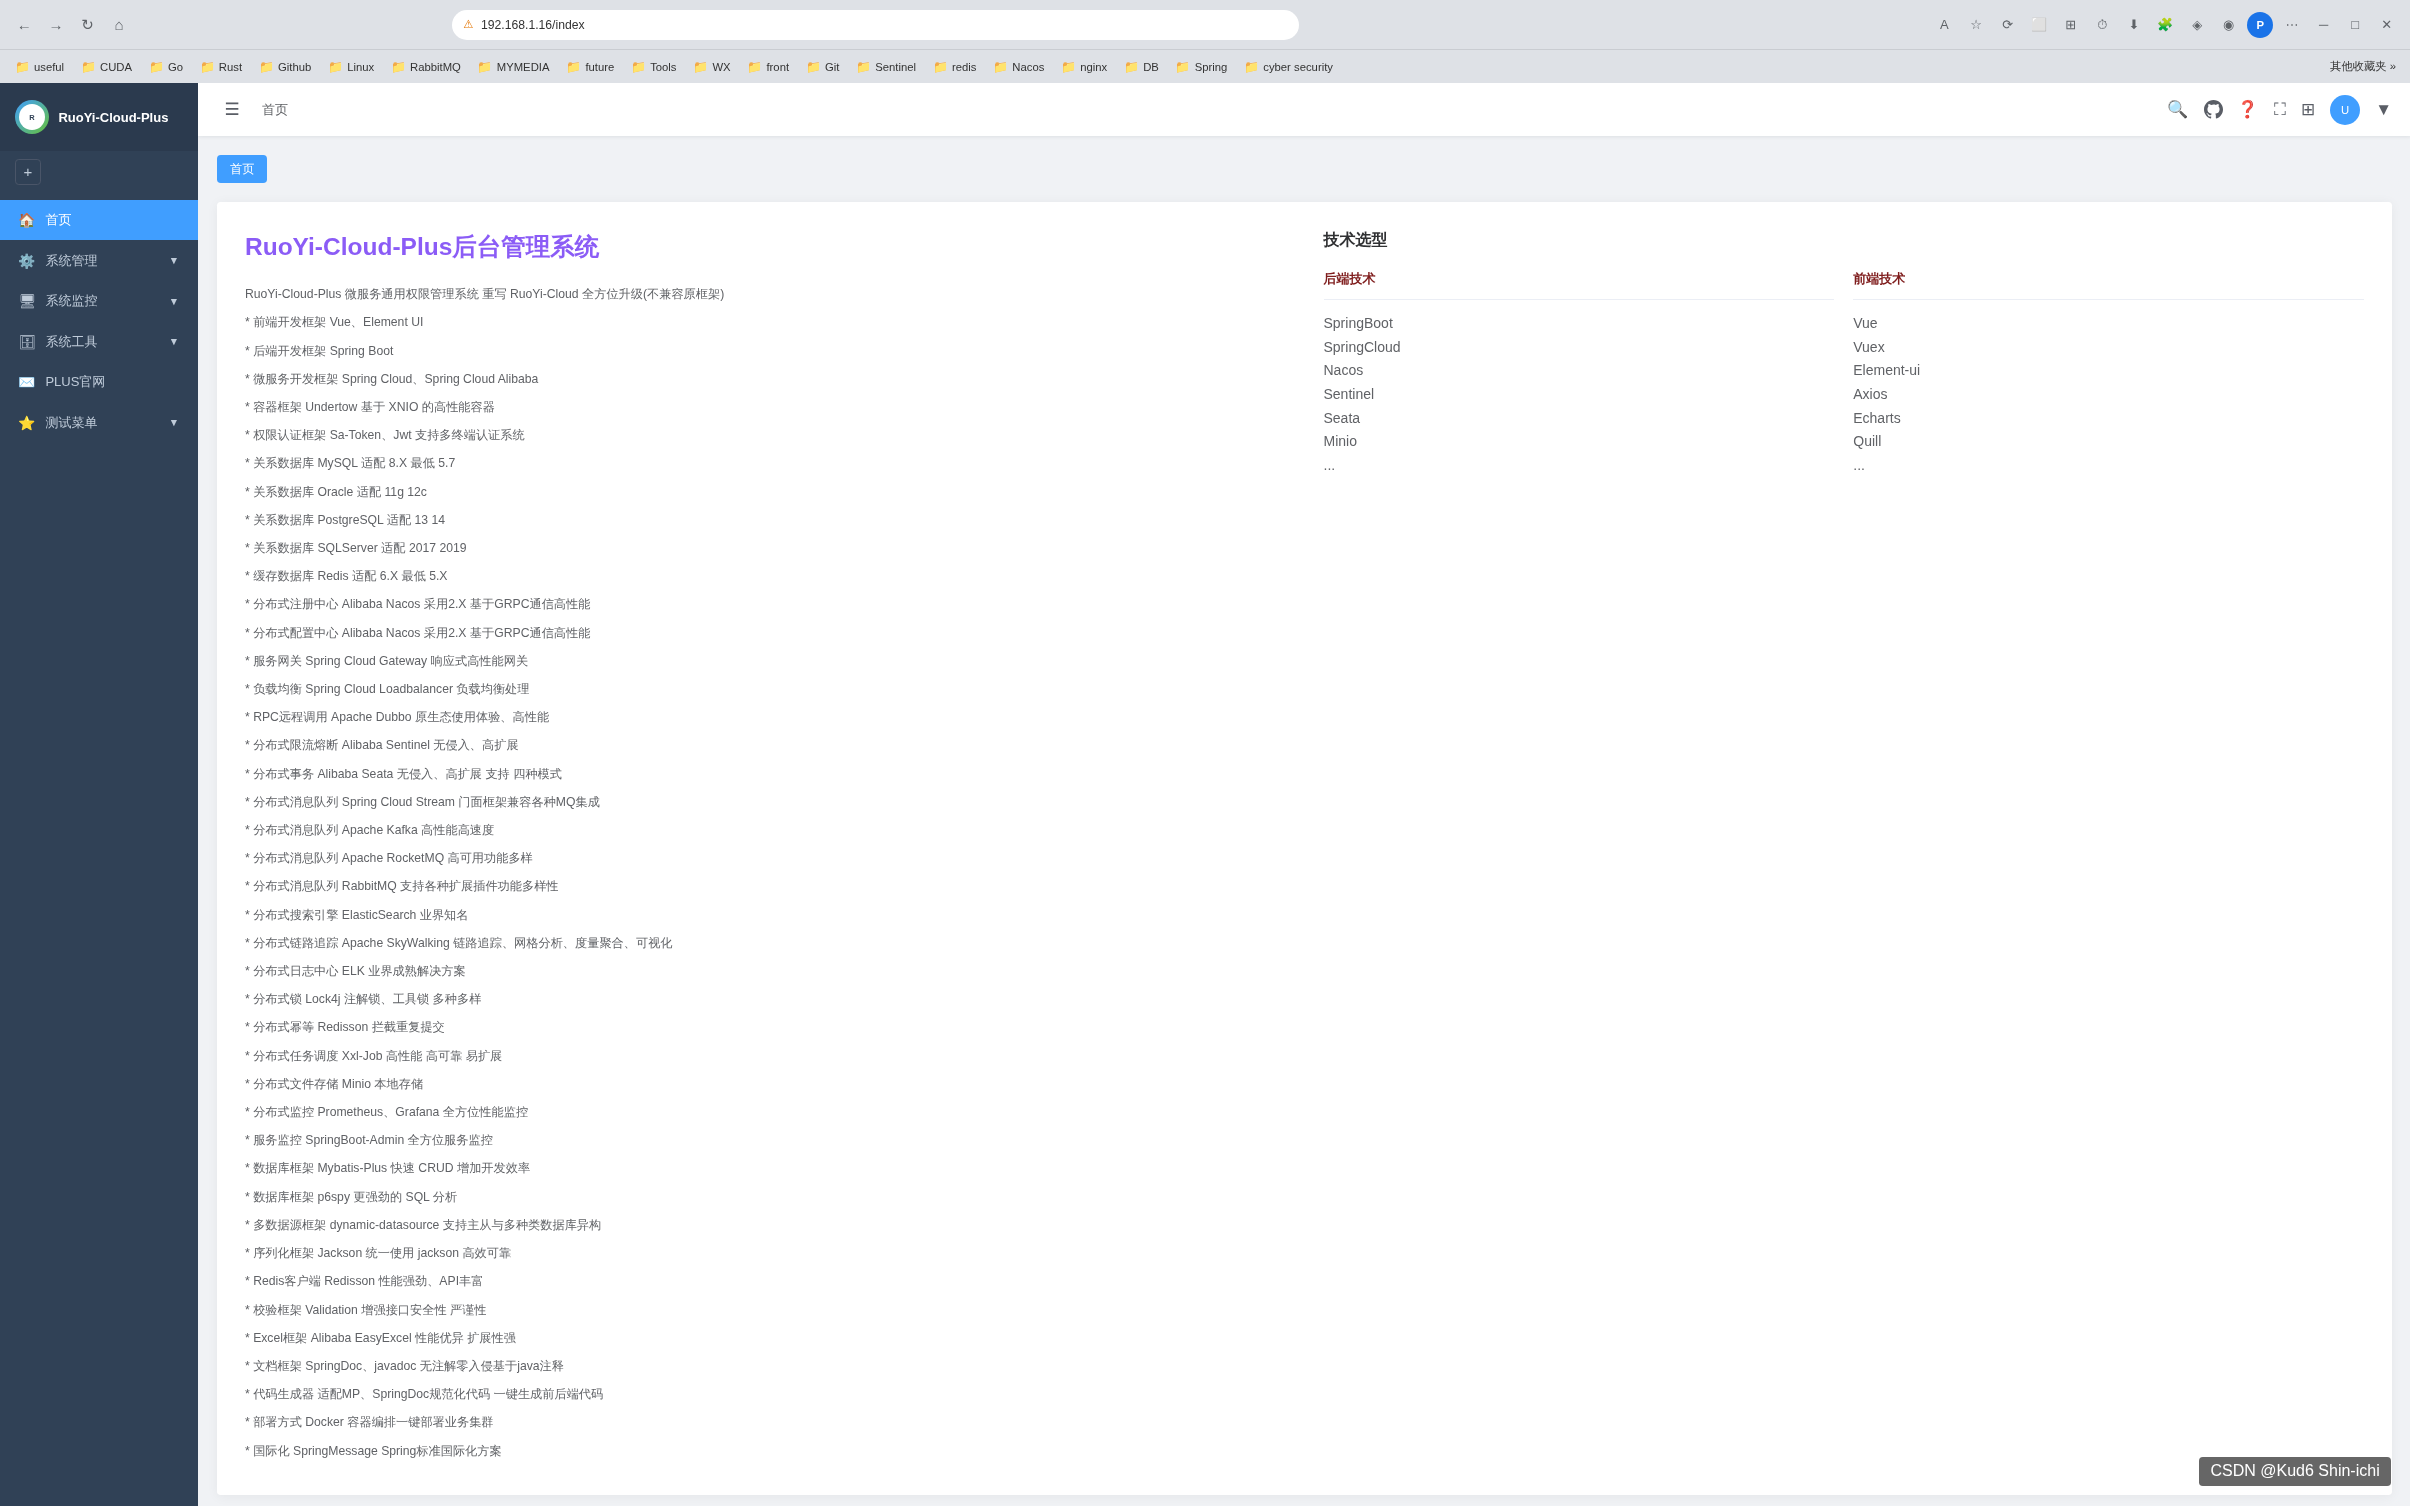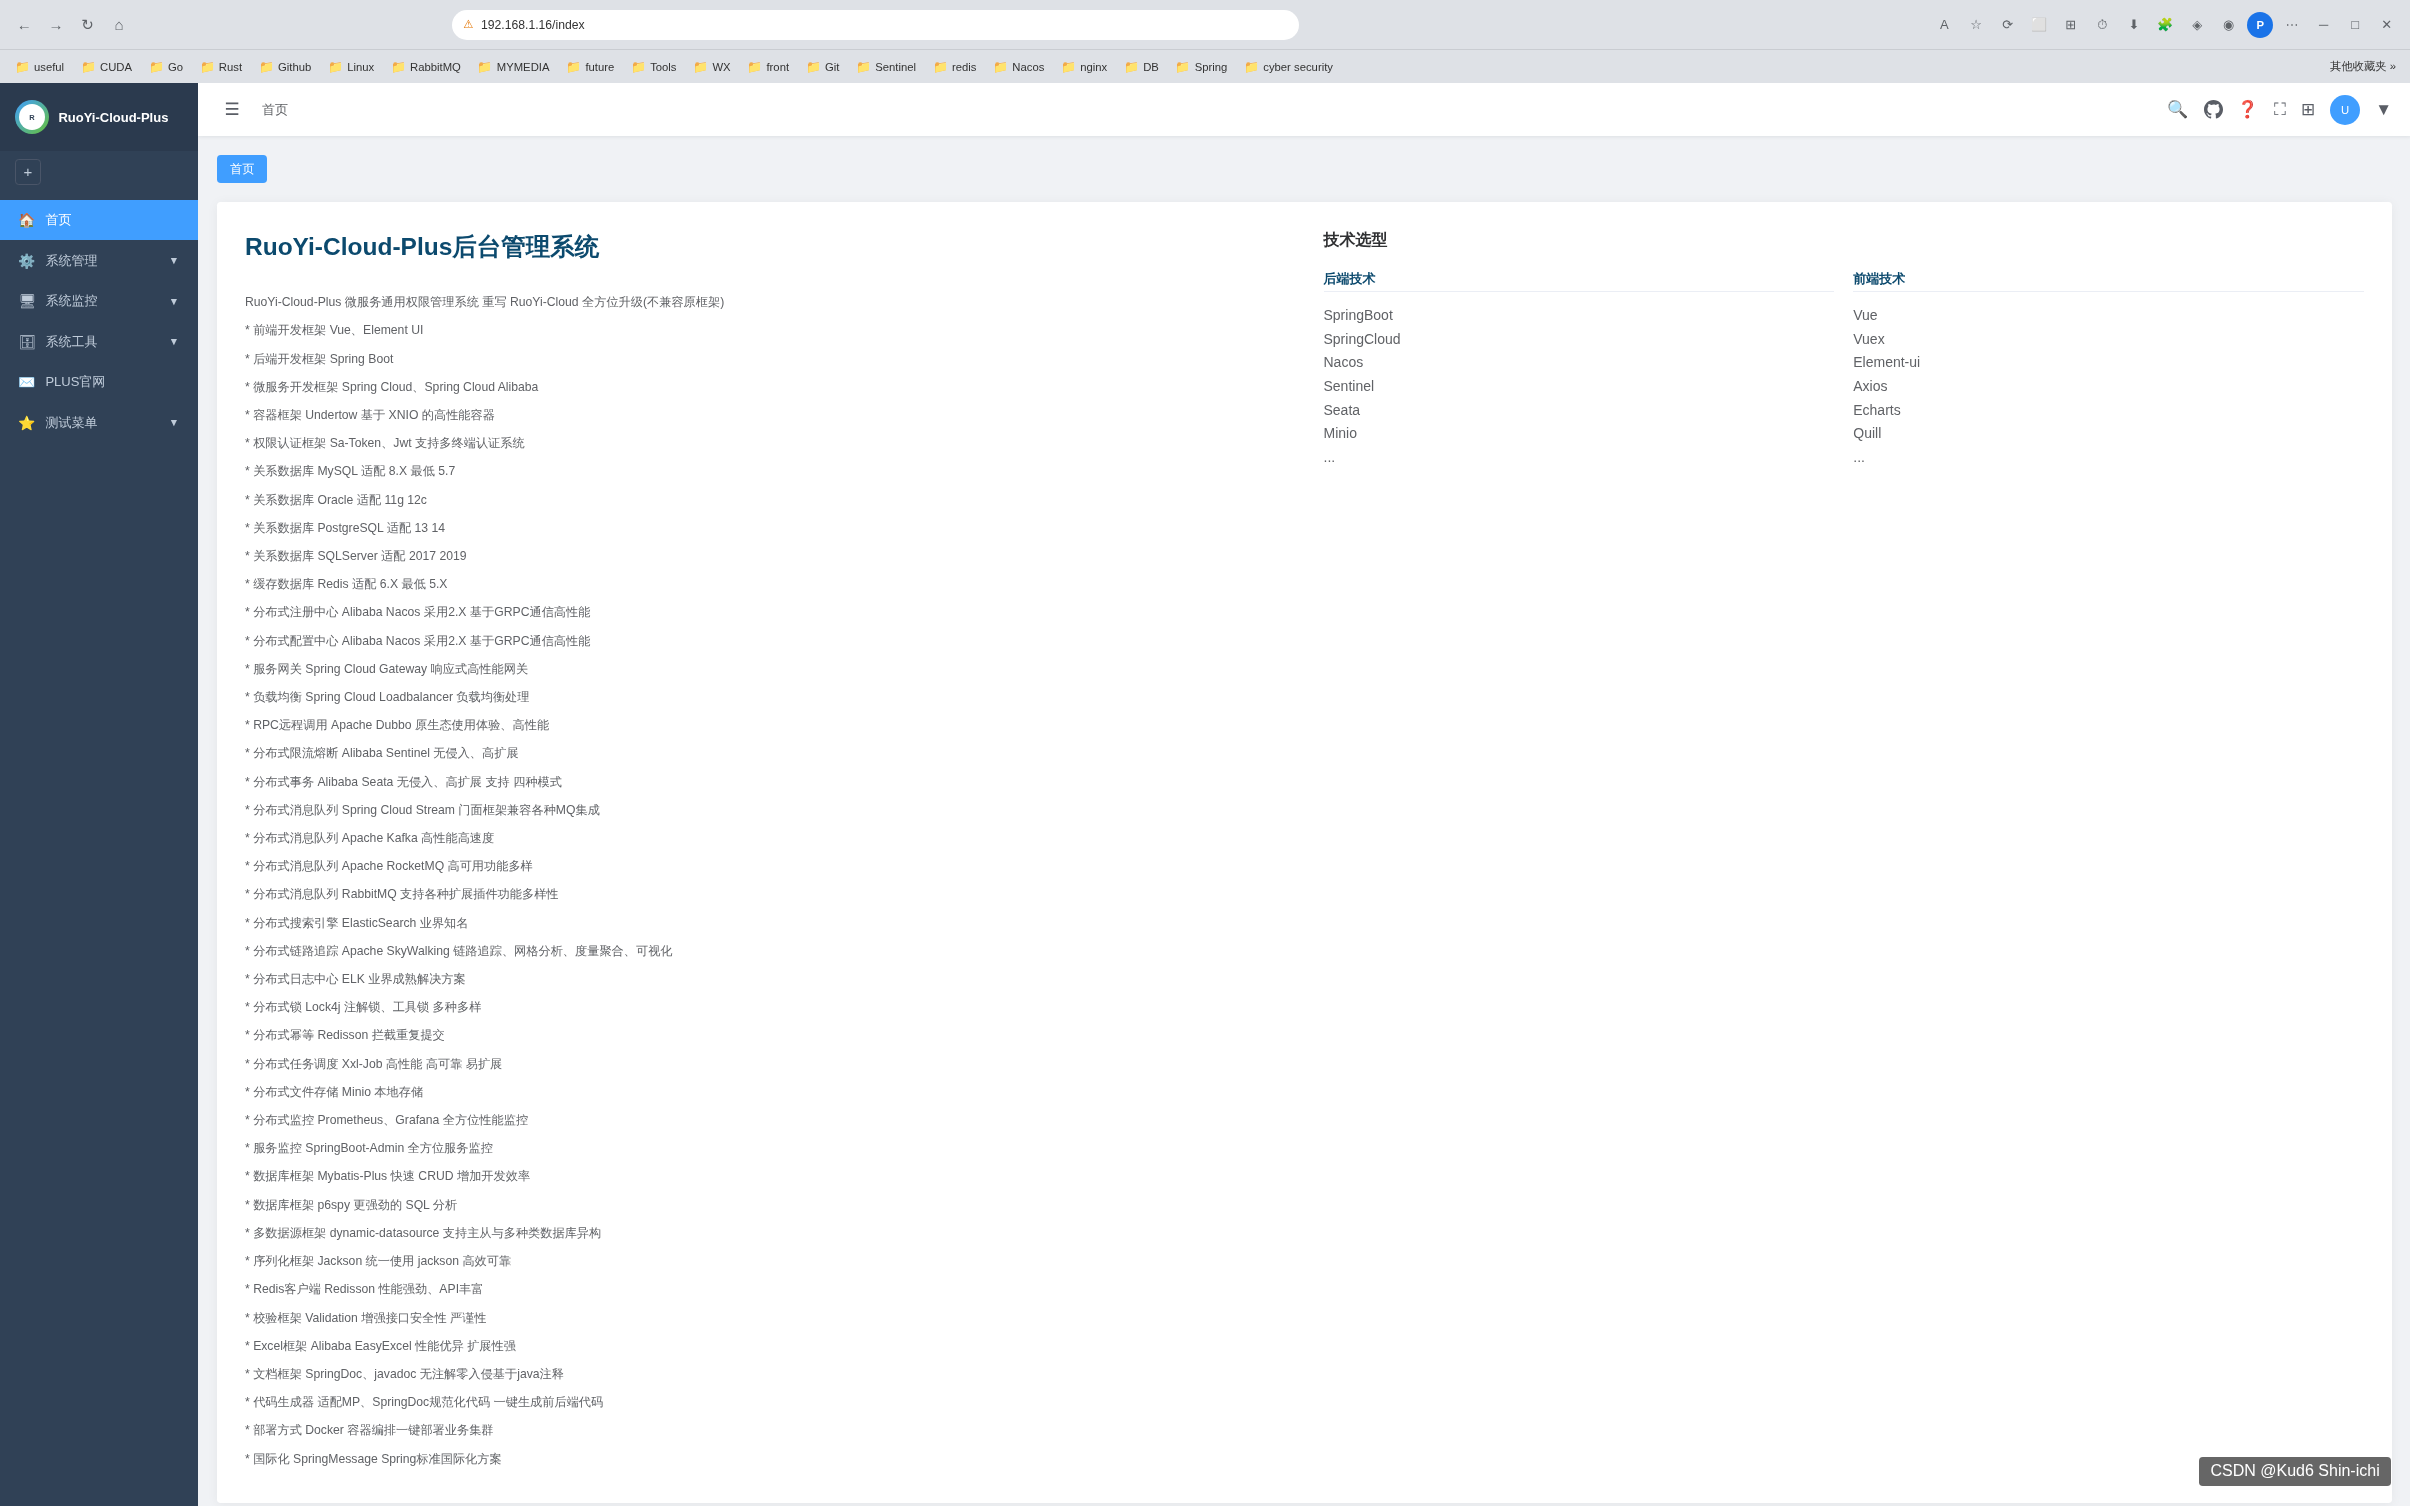--- a/index.html
+++ b/index.html
@@ -53,29 +53,29 @@
     
     
     .breadcrumb-tag { background: #409eff; color: white; padding: 5.6px 13px; border-radius: 3.8px; font-size: 12.2px; display: inline-block; margin-bottom: 19px; }
 
     
     .content-card { background: white; border-radius: 3.8px; padding: 28px; box-shadow: 0 1.9px 11.3px 0 rgba(0,0,0,.05); }
 
     
     .two-col { display: grid; grid-template-columns: 1fr 1fr; gap: 38px; }
 
-    .main-title { font-size: 24.5px; font-weight: bold; color: #0c4a6e; margin-bottom: 27px; }
+    .main-title { font-size: 24.5px; font-weight: bold; color: #8b5cf6; margin-bottom: 19px; }
     .section-title { font-size: 16px; font-weight: bold; color: #303133; margin-bottom: 19px; }
 
     .content-text { line-height: 2; color: #606266; font-size: 12.2px; }
     .content-text p { margin-bottom: 3.8px; }
 
     
     .tech-table { display: grid; grid-template-columns: 1fr 1fr; gap: 19px; }
-    .tech-col-header { font-weight: bold; color: #0c4a6e; font-size: 13px; margin-bottom: 11.3px; padding-bottom: 3px; border-bottom: 0.9px solid #ebeef5; }
+    .tech-col-header { font-weight: bold; color: #7f1d1d; font-size: 13px; margin-bottom: 11.3px; padding-bottom: 11px; border-bottom: 0.9px solid #ebeef5; }
     .tech-item { color: #606266; font-size: 14px; padding: 3.8px 0; }
 
     
     .csdn-badge { position: fixed; bottom: 20px; right: 19px; background: rgba(0,0,0,0.6); color: white; padding: 5.6px 11.3px; border-radius: 3.8px; font-size: 16px; }
 
     
     ::-webkit-scrollbar { width: 5.6px; }
     ::-webkit-scrollbar-track { background: #f1f1f1; }
     ::-webkit-scrollbar-thumb { background: #c1c1c1; border-radius: 2.8px; }
 

